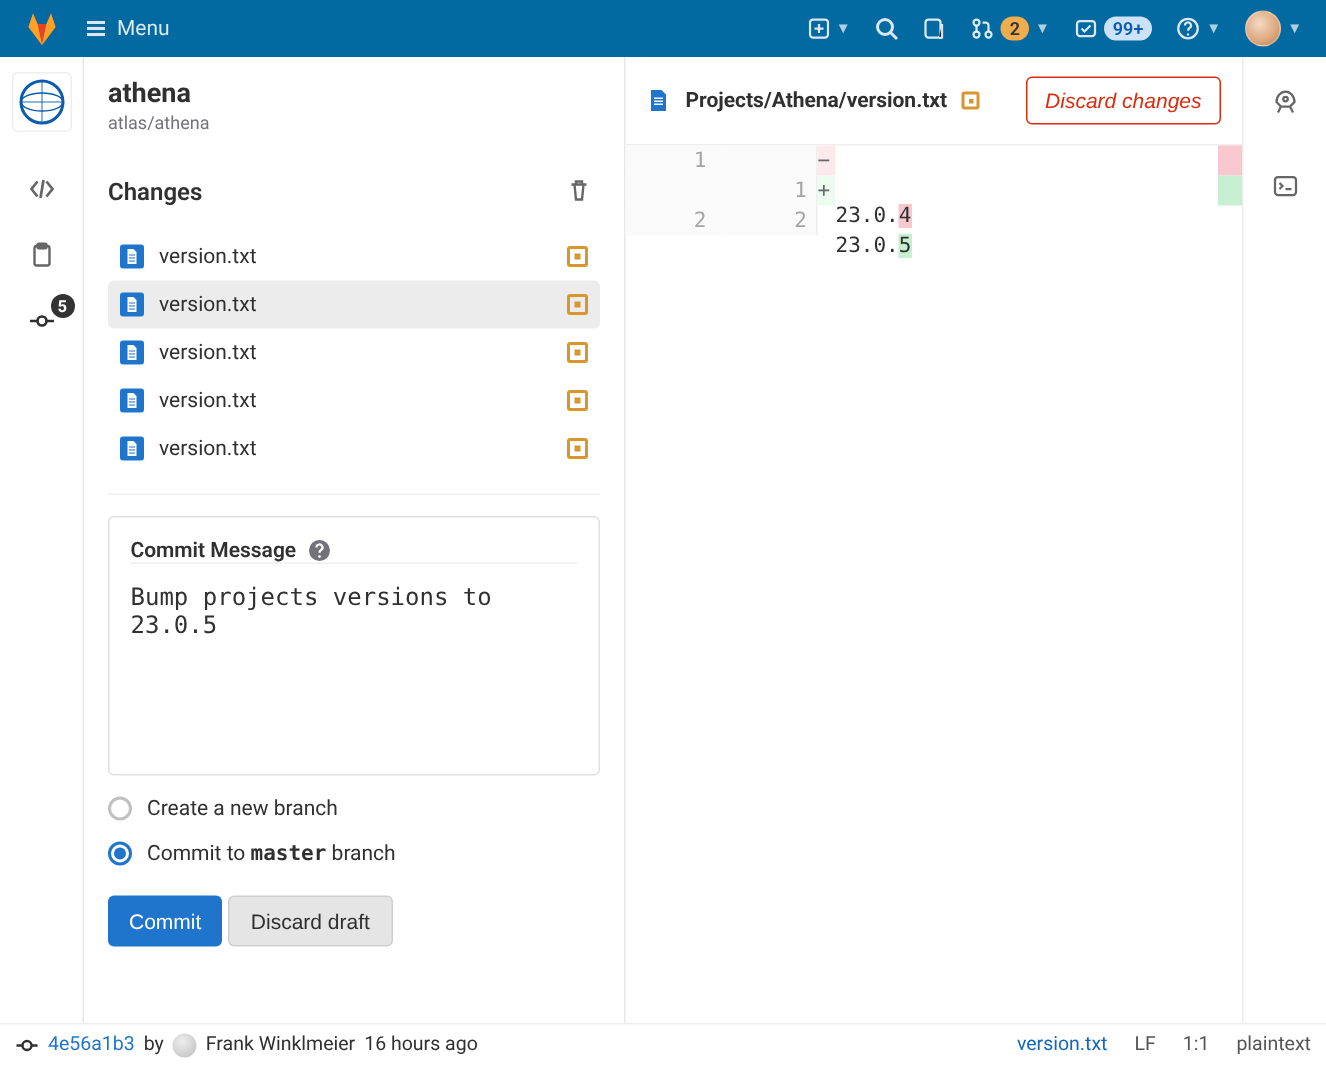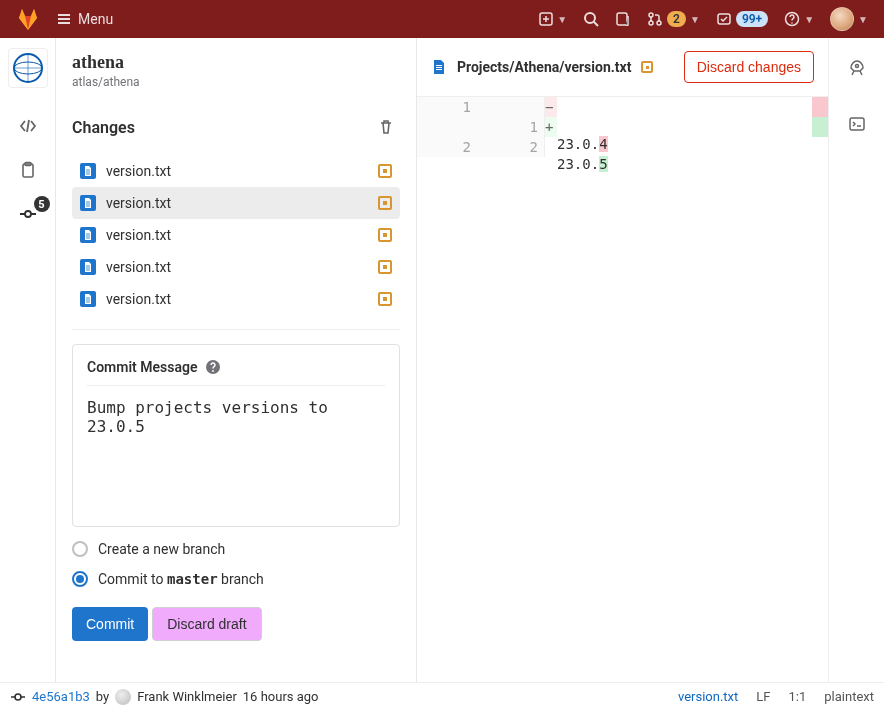--- a/index.html
+++ b/index.html
@@ -1,19 +1,19 @@
 <!DOCTYPE html>
 <html><head>
 <meta charset="utf-8">
 <style>
   * { box-sizing: border-box; margin: 0; padding: 0; }
   body { font-family: -apple-system, BlinkMacSystemFont, "Segoe UI", Roboto, sans-serif; font-size: 14px; color: #303030; width:884px; height:710px; overflow:hidden; background:#fff; }
   
   
-  .topbar { height:38px; background:#7f1d1d; display:flex; align-items:center; padding:0 8px; color:#fff; }
+  .topbar { height:38px; background:#0369a1; display:flex; align-items:center; padding:0 8px; color:#fff; }
   .topbar .logo { width:24px; height:24px; margin:0 8px; }
   .topbar .menu-btn { display:flex; align-items:center; gap:6px; padding:4px 8px; color:rgba(255,255,255,0.85); cursor:pointer; }
   .topbar .spacer { flex:1; }
   .topbar .tb-item { display:flex; align-items:center; justify-content:center; padding:0 8px; height:38px; color:rgba(255,255,255,0.85); cursor:pointer; position:relative; }
   .topbar .caret { margin-left:4px; font-size:10px; opacity:0.8; }
   .badge-yellow { background:#f0ad4e; color:#333; border-radius:9px; padding:0 6px; font-size:12px; font-weight:600; line-height:16px; height:16px; display:inline-block; }
   .badge-blue   { background:#cbe2f9; color:#0b5cad; border-radius:9px; padding:0 6px; font-size:12px; font-weight:600; line-height:16px; height:16px; display:inline-block; }
   .avatar { width:24px; height:24px; border-radius:50%; background:radial-gradient(circle at 40% 35%, #f4d8c3 0%, #dca77c 60%, #b3764a 100%); border:1px solid rgba(255,255,255,0.3);}
   
   
@@ -21,53 +21,53 @@
   
   
   .rail { width:56px; border-right:1px solid #e8e8e8; background:#fff; display:flex; flex-direction:column; align-items:center; }
   .rail .proj-logo { width:40px; height:40px; margin:10px 0 16px; border-radius:4px; background:#fff; border:1px solid #eee; display:flex; align-items:center; justify-content:center; font-size:8px; color:#0b5cad; font-weight:700; text-align:center; line-height:1;}
   .rail .rail-item { width:56px; height:44px; display:flex; align-items:center; justify-content:center; color:#666; cursor:pointer; position:relative; }
   .rail .count-badge { position:absolute; top:4px; right:6px; background:#333; color:#fff; border-radius:50%; width:16px; height:16px; font-size:11px; display:flex; align-items:center; justify-content:center; font-weight:700;}
   
   
   .panel { width:361px; border-right:1px solid #e8e8e8; padding:0 16px 16px; overflow:auto; }
   .proj-header { padding:14px 0 10px; }
-  .proj-header .name { font-size:18px; font-weight:700; color:#303030;font-family:Liberation Serif, serif; }
+  .proj-header .name { font-size:18px; font-weight:700; color:#303030; }
   .proj-header .path { font-size:12px; color:#737278; margin-top:2px; }
   .section-head { display:flex; align-items:center; justify-content:space-between; padding:14px 0 10px; font-size:16px; font-weight:600; }
   .icon-btn { width:28px; height:28px; display:flex; align-items:center; justify-content:center; color:#666; cursor:pointer; border-radius:4px; }
   .file-list { margin-top:4px; }
   .file-row { display:flex; align-items:center; height:32px; padding:0 8px; border-radius:4px; cursor:pointer; }
   .file-row.selected { background:#ececec; }
   .file-ico { width:16px; height:16px; background:#1f75cb; border-radius:2px; margin-right:10px; display:flex; align-items:center; justify-content:center; color:#fff; font-size:10px;}
   .file-name { flex:1; color:#303030; }
   .status-dot { width:14px; height:14px; border:2px solid #d99530; border-radius:2px; display:flex; align-items:center; justify-content:center;}
   .status-dot::after{content:""; width:4px; height:4px; background:#d99530;}
   hr.sep{ border:none; border-top:1px solid #eee; margin:14px 0; }
   .commit-box { border:1px solid #e0e0e0; border-radius:4px; padding:14px 14px 90px; }
-  .commit-box .label-row { display:flex; align-items:center; gap:8px; font-weight:600; color:#303030; border-bottom:1px solid #eee; padding-bottom:10px; margin-bottom:12px;}
+  .commit-box .label-row { display:flex; align-items:center; gap:8px; font-weight:600; color:#303030; border-bottom:1px solid #eee; margin-bottom:12px;}
   .commit-msg { font-family:"SFMono-Regular",Consolas,monospace; font-size:16px; border:none; outline:none; width:100%; }
   .radio-row{ display:flex; align-items:center; gap:10px; margin-top:14px; font-size:14px; }
   .radio{ width:16px; height:16px; border-radius:50%; border:2px solid #c0c0c0; display:inline-flex; align-items:center; justify-content:center;}
   .radio.checked{ border-color:#1f75cb;}
   .radio.checked::after{content:""; width:8px; height:8px; border-radius:50%; background:#1f75cb;}
   .mono{ font-family:"SFMono-Regular",Consolas,monospace; font-weight:600;}
   .action-row{ display:flex; gap:4px; margin-top:20px;}
   .btn-primary{ background:#1f75cb; color:#fff; border:none; padding:8px 14px; border-radius:4px; font-size:14px; cursor:pointer;}
-  .btn-secondary{ background:#f0abfc; color:#303030; border:1px solid #cfcfcf; padding:8px 14px; border-radius:4px; font-size:14px; cursor:pointer;}
+  .btn-secondary{ background:#e5e5e5; color:#303030; border:1px solid #cfcfcf; padding:8px 14px; border-radius:4px; font-size:14px; cursor:pointer;}
   
   
   .editor-wrap{ flex:1; display:flex; }
   .editor-col{ flex:1; display:flex; flex-direction:column; }
   .editor-header{ height:58px; display:flex; align-items:center; padding:0 14px; gap:10px;}
   .crumb{ font-weight:700; color:#303030;}
   .mod-dot{ width:12px; height:12px; border:2px solid #d99530; border-radius:2px; display:flex; align-items:center; justify-content:center;}
   .mod-dot::after{content:""; width:3px; height:3px; background:#d99530;}
   .ed-spacer{flex:1;}
-  .discard-btn{ border:1px solid #dd2b0e; color:#dd2b0e; background:#fff; padding:7px 12px; border-radius:4px; font-size:14px; cursor:pointer; font-weight:500;}
+  .discard-btn{ border:1px solid #dd2b0e; color:#dd2b0e; background:#fff; padding:7px 12px; border-radius:4px; font-size:14px; cursor:pointer; font-weight:500;font-style:italic;}
   .diff{ font-family:"SFMono-Regular",Consolas,monospace; font-size:14px; position:relative; border-top:1px solid #eee;}
   .diff-row{ display:flex; height:20px; line-height:20px; white-space:pre;}
   .gut{ width:64px; text-align:right; color:#a4a4a4; padding-right:10px; user-select:none; background:#fafafa;}
   .gut2{ width:64px; text-align:right; color:#a4a4a4; padding-right:6px; user-select:none; background:#fafafa; border-right:1px solid #eee;}
   .sign{ width:12px; color:#666;}
   .content{ flex:1;margin-top:37px; }
   .row-del .content, .row-del .sign{ background:#fbe9eb;}
   .row-add .content, .row-add .sign{ background:#ecfdf0;}
   .hl-del{ background:#f8c8ce;}
   .hl-add{ background:#c7f0d2;}

